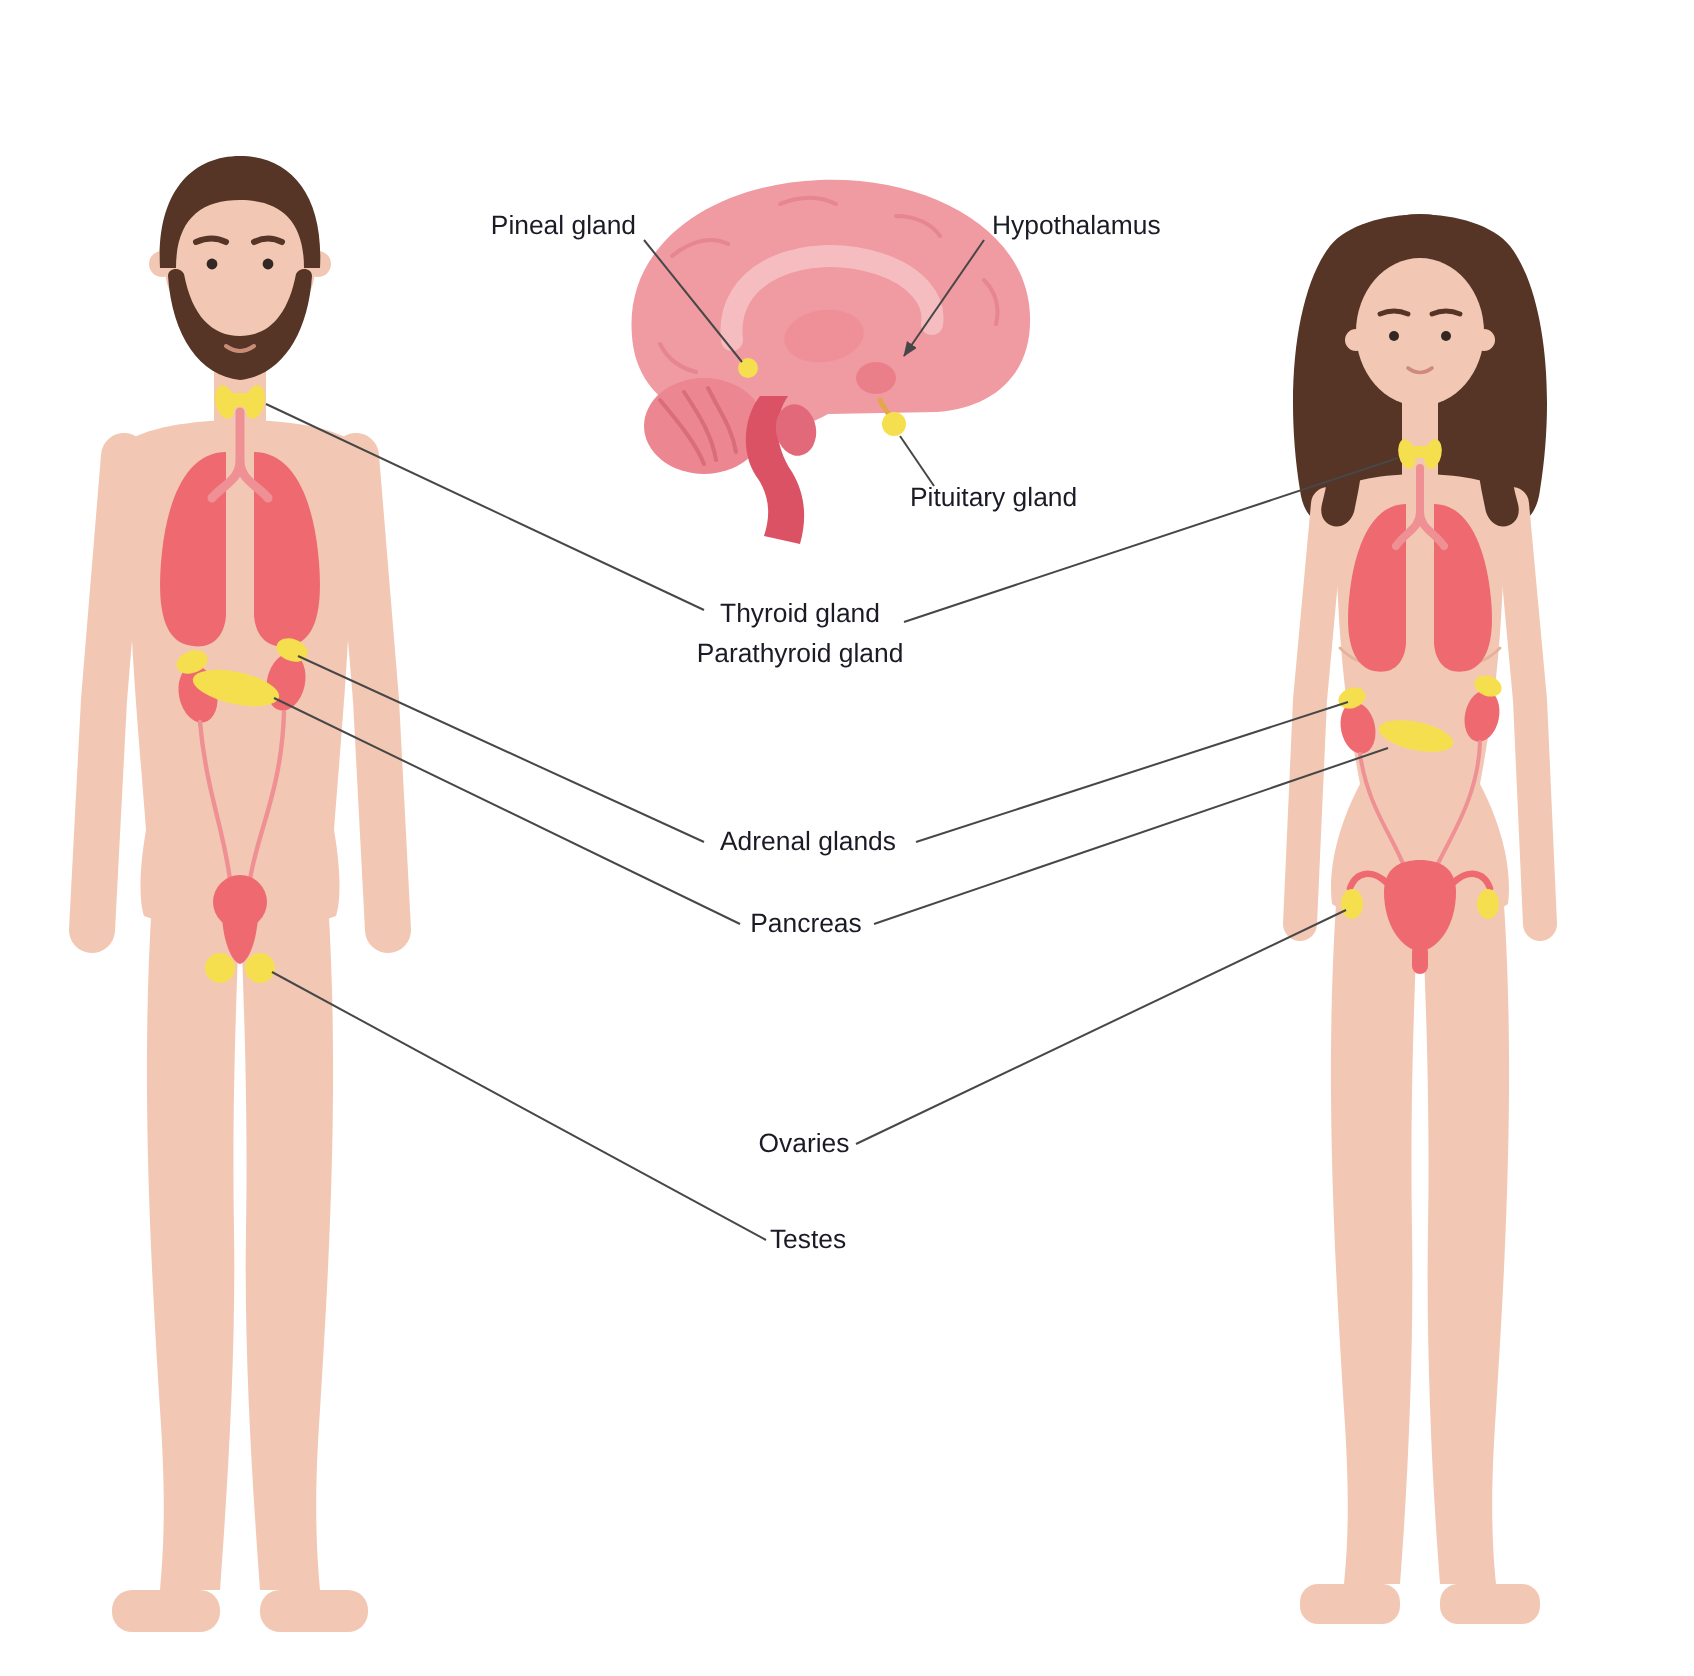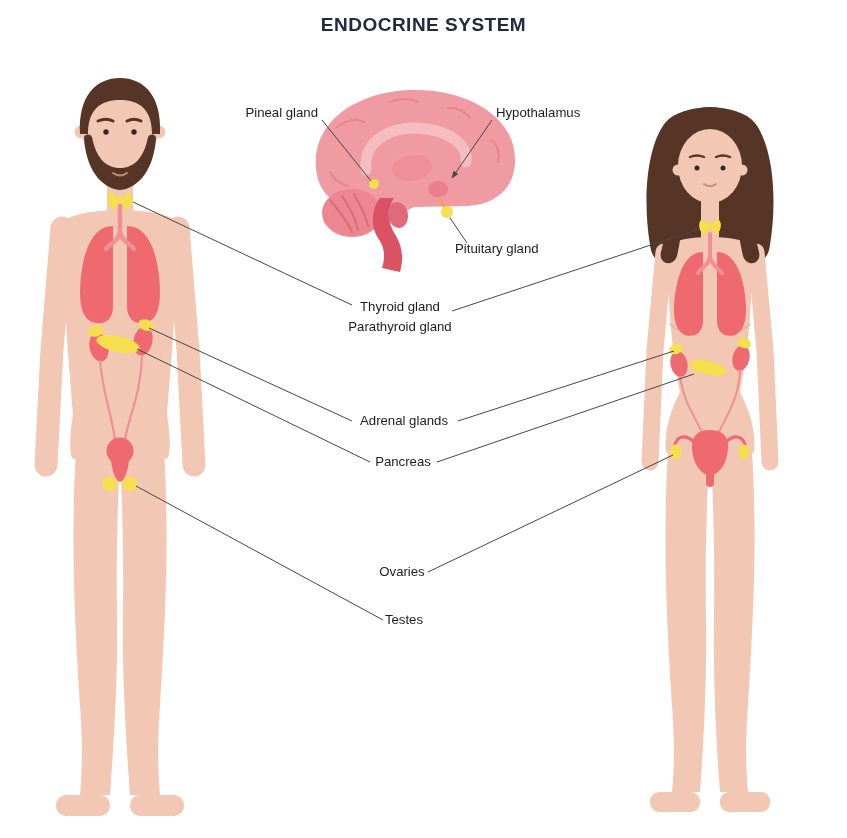--- a/index.html
+++ b/index.html
@@ -24,21 +24,20 @@
   .stemf{fill:var(--brainstem,#da5263);}
   .foldln{stroke:#e68691;stroke-width:2;fill:none;stroke-linecap:round;}
   .leader{stroke:var(--leader_line,#474747);stroke-width:1;fill:none;}
   .lbl{font-size:13.2px;fill:var(--label_text,#1b1b26);}
   .mid{text-anchor:middle;} .end{text-anchor:end;}
 </style>
 </head>
 <body>
 
 <div class="canvas">
-  <h1 class="title">ENDOCRINE SYSTEM</h1>
 
   <svg class="art" width="847" height="838" viewBox="0 0 847 838">
     <defs>
       <marker id="arrowhead" markerWidth="9" markerHeight="8" refX="7" refY="3" orient="auto">
         <path d="M0,0 L7.5,3 L0,6 Z" fill="#474747"></path>
       </marker>
     </defs>
 
     <g>
 

